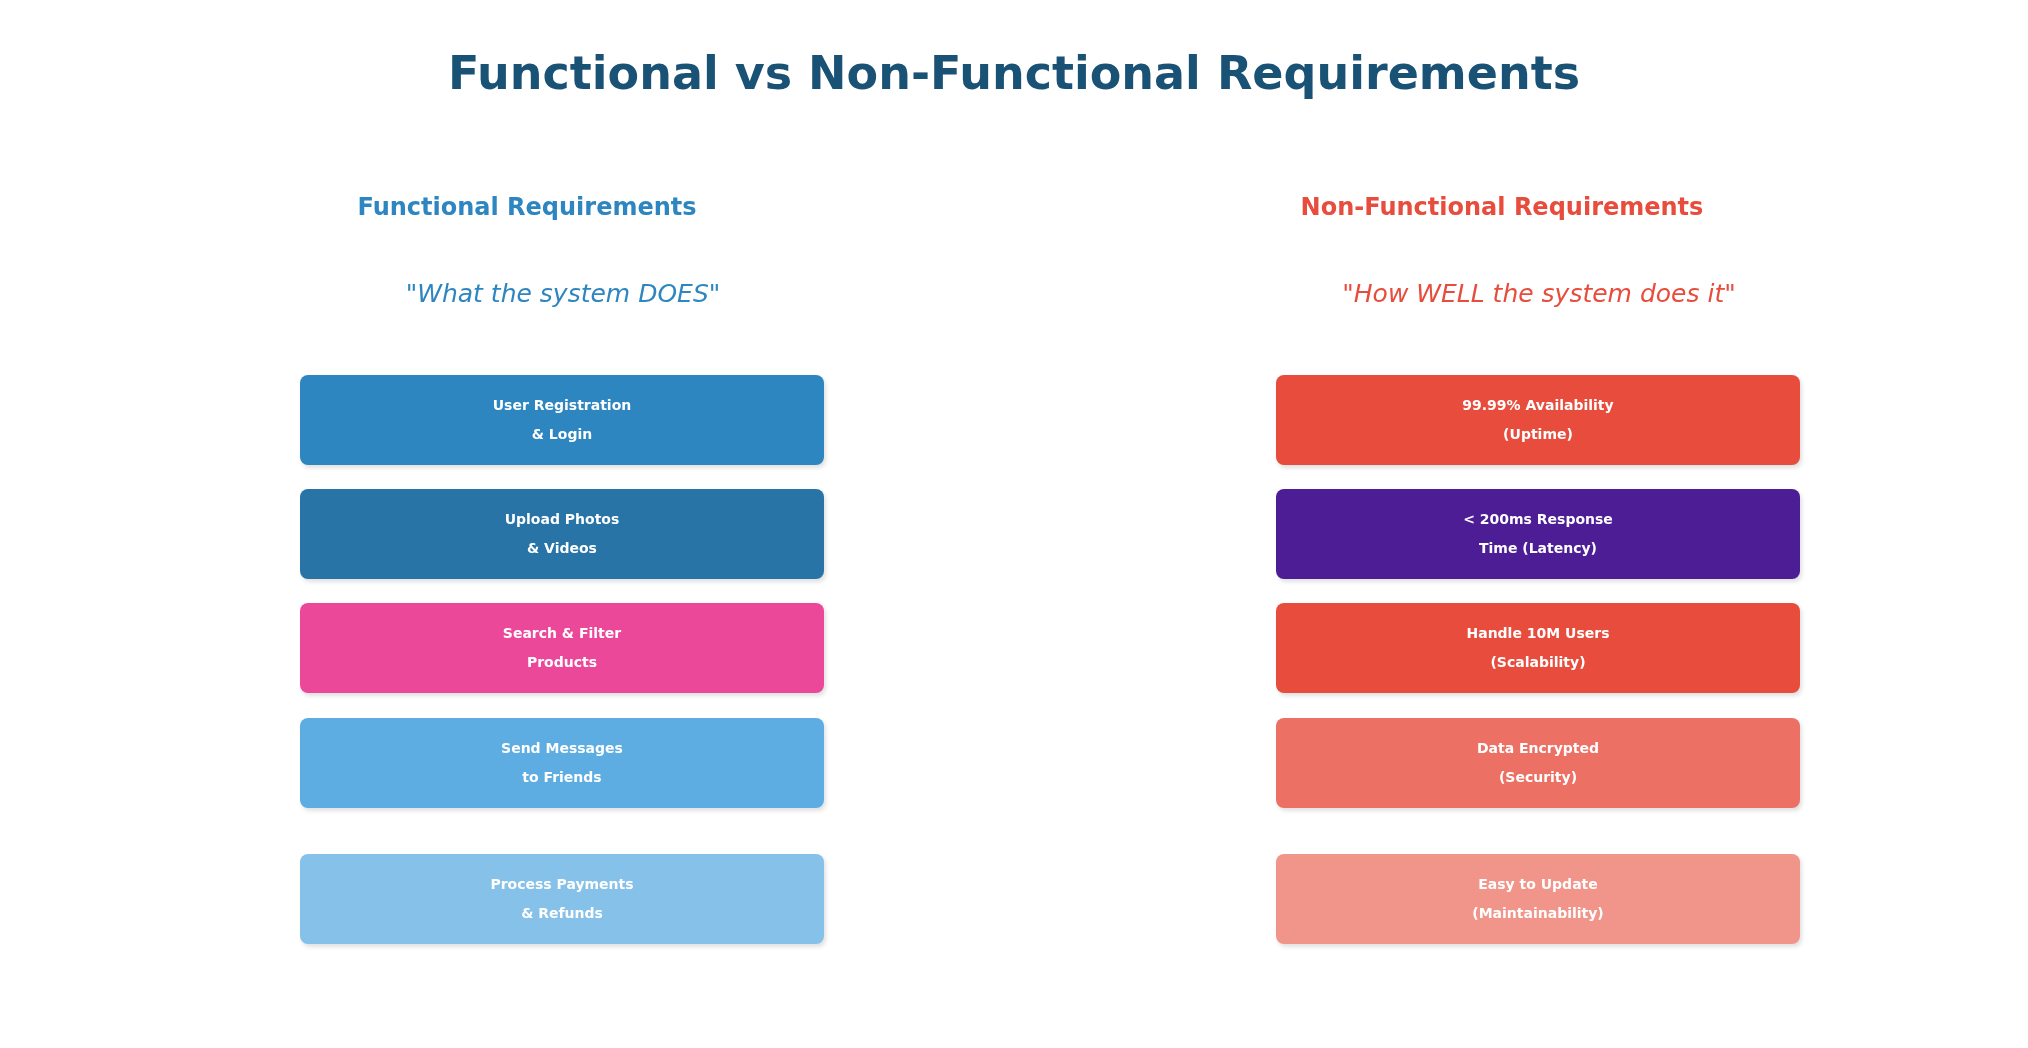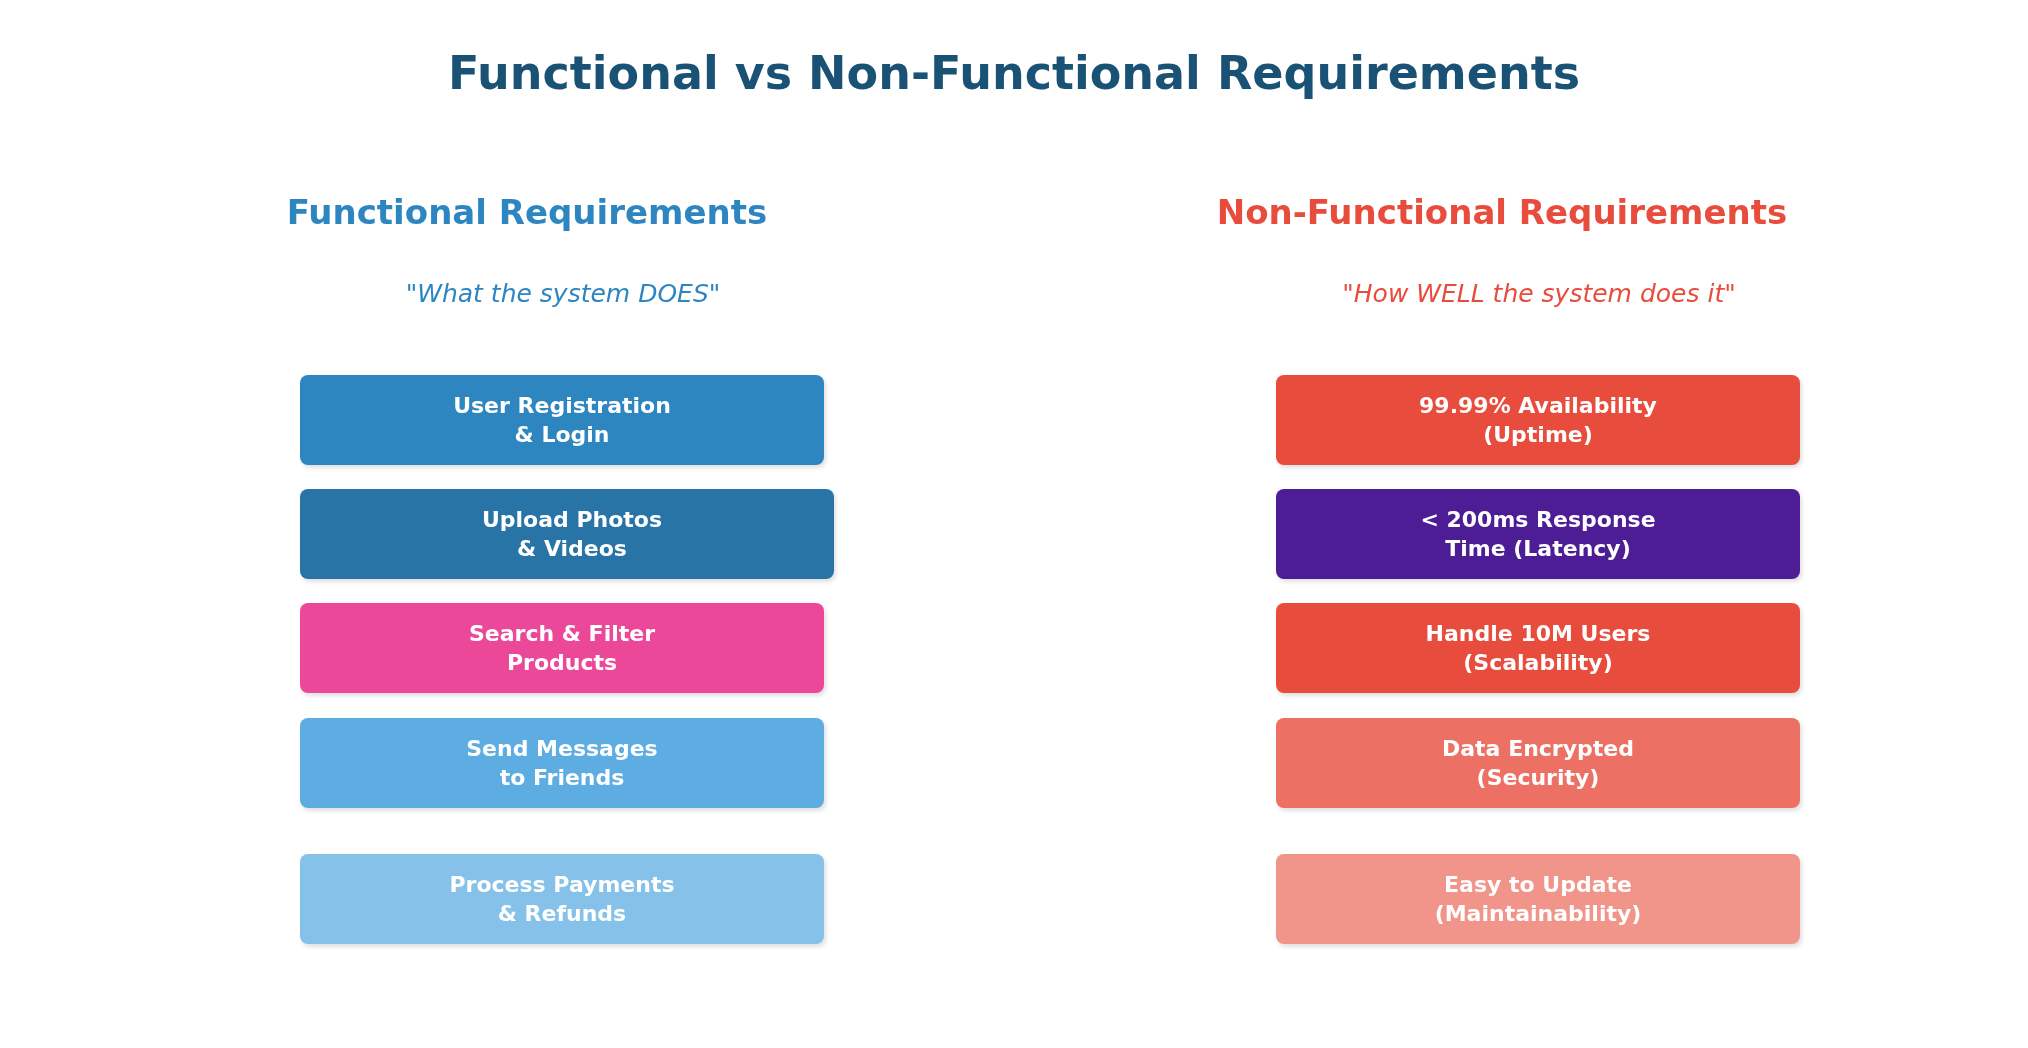--- a/index.html
+++ b/index.html
@@ -22,21 +22,21 @@
     transform: translateX(-50%);
     font-size: 46px;
     font-weight: bold;
     white-space: nowrap;
     line-height: 1.1;
   }
   .col-header {
     position: absolute;
     top: 194px;
     transform: translateX(-50%);
-    font-size: 34px;
+    font-size: 24px;
     font-weight: bold;
     white-space: nowrap;
     line-height: 1.1;
   }
   .col-header.left  { left: 527px; }
   .col-header.right { left: 1502px; }
   .subtitle {
     position: absolute;
     top: 279px;
     transform: translateX(-50%);
@@ -50,21 +50,21 @@
   .box {
     position: absolute;
     width: 524px;
     height: 90px;
     border-radius: 8px;
     display: flex;
     flex-direction: column;
     align-items: center;
     justify-content: center;
     color: #ffffff;
-    font-size: 22px;
+    font-size: 14px;
     font-weight: bold;
     text-align: center;
     line-height: 29px;
     box-shadow: 2px 3px 4px rgba(0,0,0,0.12);
   }
   .box.col-left  { left: 300px; }
   .box.col-right { left: 1276px; }
   .row-0 { top: 375px; }
   .row-1 { top: 489px; }
   .row-2 { top: 603px; }
@@ -83,21 +83,21 @@
   <div class="col-header right" style="color: rgb(231, 76, 60);">Non-Functional Requirements</div>
 
   <div class="subtitle left" style="color: rgb(46, 134, 193);">"What the system DOES"</div>
 
   <div class="subtitle right" style="color: rgb(231, 76, 60);">"How WELL the system does it"</div>
 
   <div class="box col-left row-0" style="background-color: rgb(46, 134, 193);">
     <div>User Registration</div>
     <div>&amp; Login</div>
   </div>
-  <div class="box col-left row-1" style="background-color: rgb(40, 116, 166); padding-left: 10px;">
+  <div class="box col-left row-1" style="background-color: rgb(40, 116, 166);">
     <div>Upload Photos</div>
     <div>&amp; Videos</div>
   </div>
   <div class="box col-left row-2" style="background-color: #ec4899;">
     <div>Search &amp; Filter</div>
     <div>Products</div>
   </div>
   <div class="box col-left row-3" style="background-color: rgb(93, 173, 226);">
     <div>Send Messages</div>
     <div>to Friends</div>

